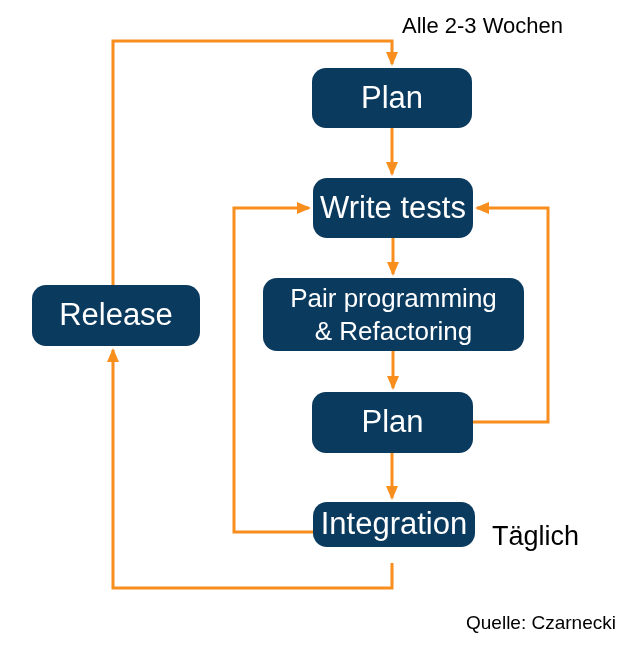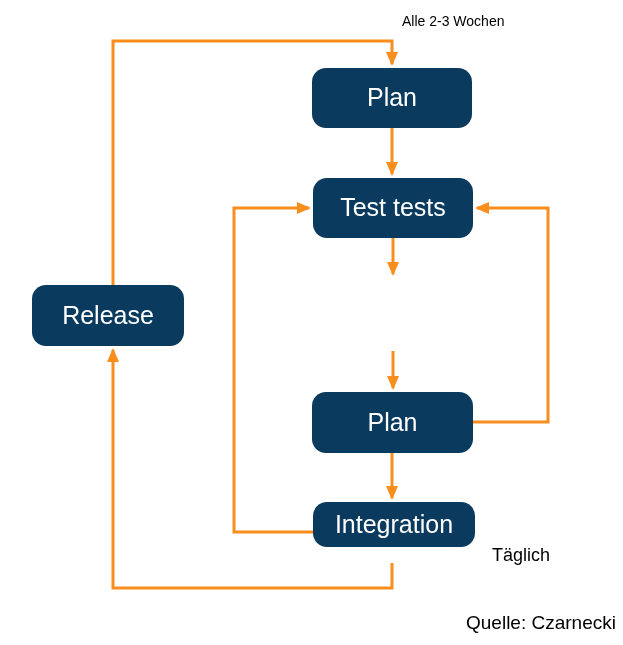--- a/index.html
+++ b/index.html
@@ -17,33 +17,33 @@
   .edges { position: absolute; left: 0; top: 0; }
   .edge { stroke: var(--orange, #f78e1e); stroke-width: 3; fill: none; }
   .arrowhead { fill: var(--orange, #f78e1e); }
   .node {
     position: absolute;
     background: var(--navy, #0b3a5f);
     color: var(--node-text, #ffffff);
     border-radius: 14px;
     display: flex; align-items: center; justify-content: center;
     text-align: center;
-    font-size: 25px;
+    font-size: 31px;
     line-height: 1.25;
     white-space: pre-line;
   }
   #node-plan        { left: 312px; top:  68px; width: 160px; height: 60px; }
   #node-write-tests { left: 313px; top: 178px; width: 160px; height: 60px; }
   #node-pair        { left: 263px; top: 278px; width: 261px; height: 73px; font-size: 26px; }
   #node-test        { left: 312px; top: 392px; width: 161px; height: 61px; }
   #node-integration { left: 313px; top: 502px; width: 162px; height: 45px; }
-  #node-release     { left:  32px; top: 285px; width: 152px; height: 61px; }
+  #node-release     { left:  32px; top: 285px; width: 168px; height: 61px; }
   .annotation { position: absolute; color: var(--annotation, #000000); white-space: nowrap; }
-  #label-cycle  { left: 402px; top:  13px; font-size: 14px; }
-  #label-daily  { left: 492px; top: 521px; font-size: 18px; margin-top: 24px; }
+  #label-cycle  { left: 402px; top:  13px; font-size: 22px; }
+  #label-daily  { left: 492px; top: 521px; font-size: 27px; }
   #label-source { left: 418px; top: 612px; font-size: 19px; margin-left: 48px; }
 </style>
 </head>
 <body>
 
 <div class="canvas">
 
   <svg class="edges" width="623" height="645" viewBox="0 0 623 645" aria-hidden="true">
     <defs>
       <marker id="arw" markerUnits="userSpaceOnUse" markerWidth="14" markerHeight="12" refX="12" refY="6" orient="auto">
@@ -54,21 +54,23 @@
     <path class="edge" marker-end="url(#arw)" d="M393,238 L393,274"></path>
     <path class="edge" marker-end="url(#arw)" d="M393,351 L393,388"></path>
     <path class="edge" marker-end="url(#arw)" d="M392,453 L392,498"></path>
     <path class="edge" marker-end="url(#arw)" d="M113,285 L113,41 L392,41 L392,64"></path>
     <path class="edge" marker-end="url(#arw)" d="M313,532 L234,532 L234,208 L309,208"></path>
     <path class="edge" marker-end="url(#arw)" d="M473,422 L548,422 L548,208 L477,208"></path>
     <path class="edge" marker-end="url(#arw)" d="M392,563 L392,588 L113,588 L113,350"></path>
   </svg>
 
   <div class="node" id="node-plan">Plan</div>
-  <div class="node" id="node-write-tests">Test tests</div>
+  <div class="node" id="node-write-tests">Write tests</div>
+  <div class="node" id="node-pair">Pair programming
+&amp; Refactoring</div>
   <div class="node" id="node-test">Plan</div>
   <div class="node" id="node-integration">Integration</div>
   <div class="node" id="node-release">Release</div>
 
   <div class="annotation" id="label-cycle">Alle 2-3 Wochen</div>
   <div class="annotation" id="label-daily">Täglich</div>
   <div class="annotation" id="label-source">Quelle: Czarnecki</div>
 
 </div>
 

